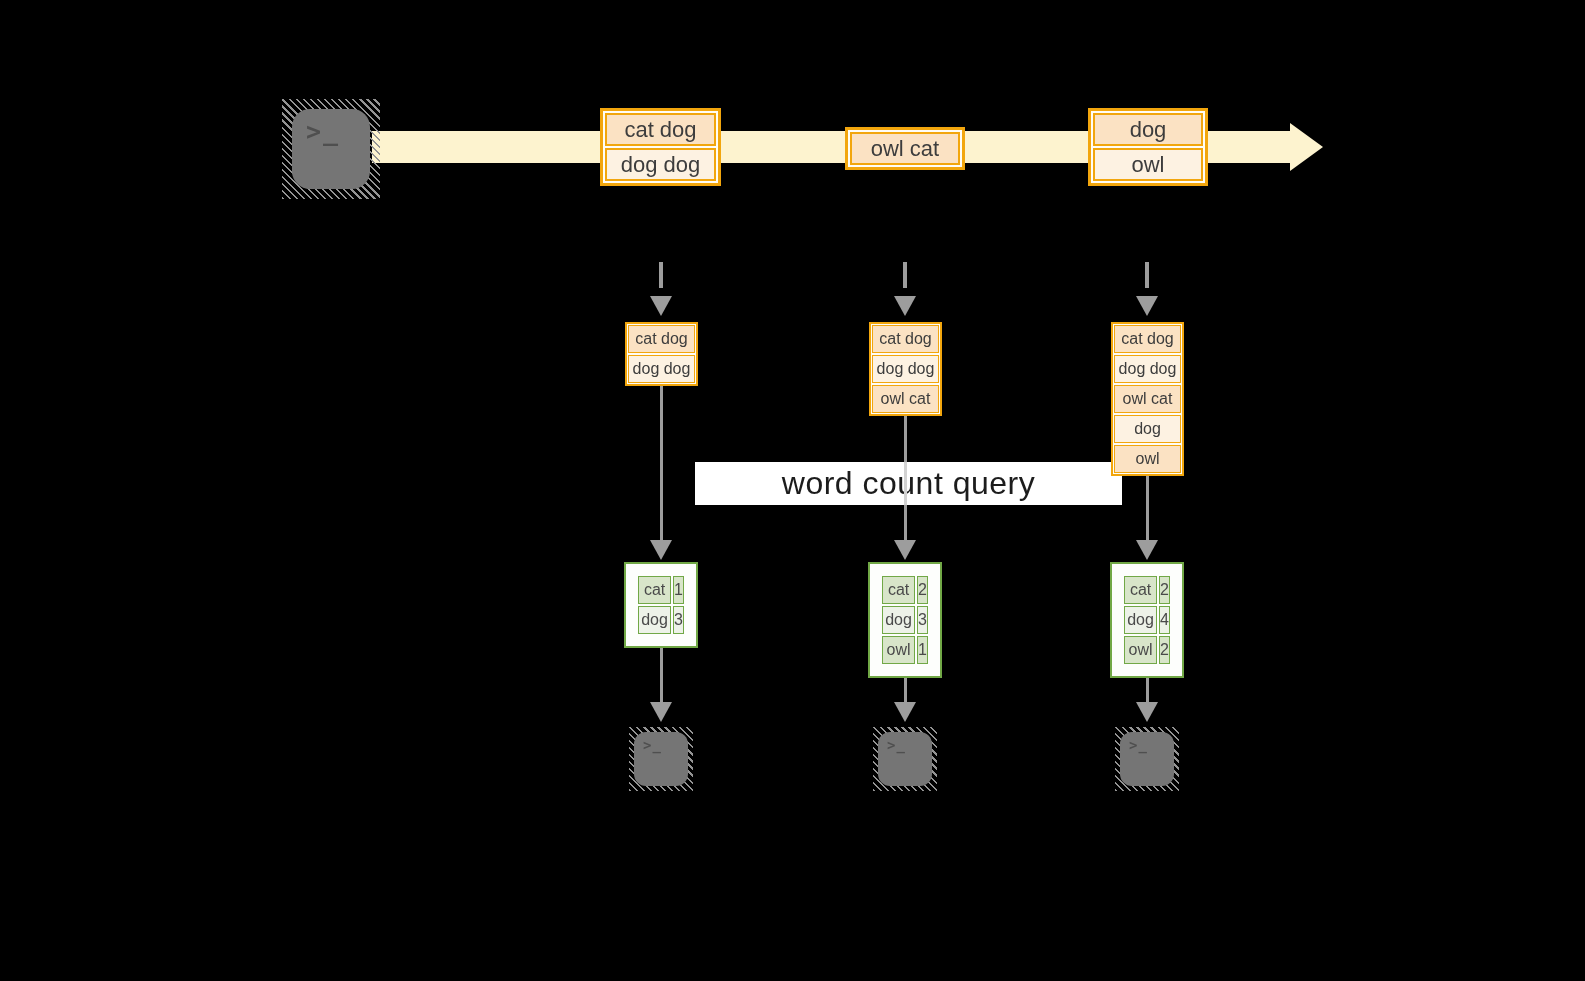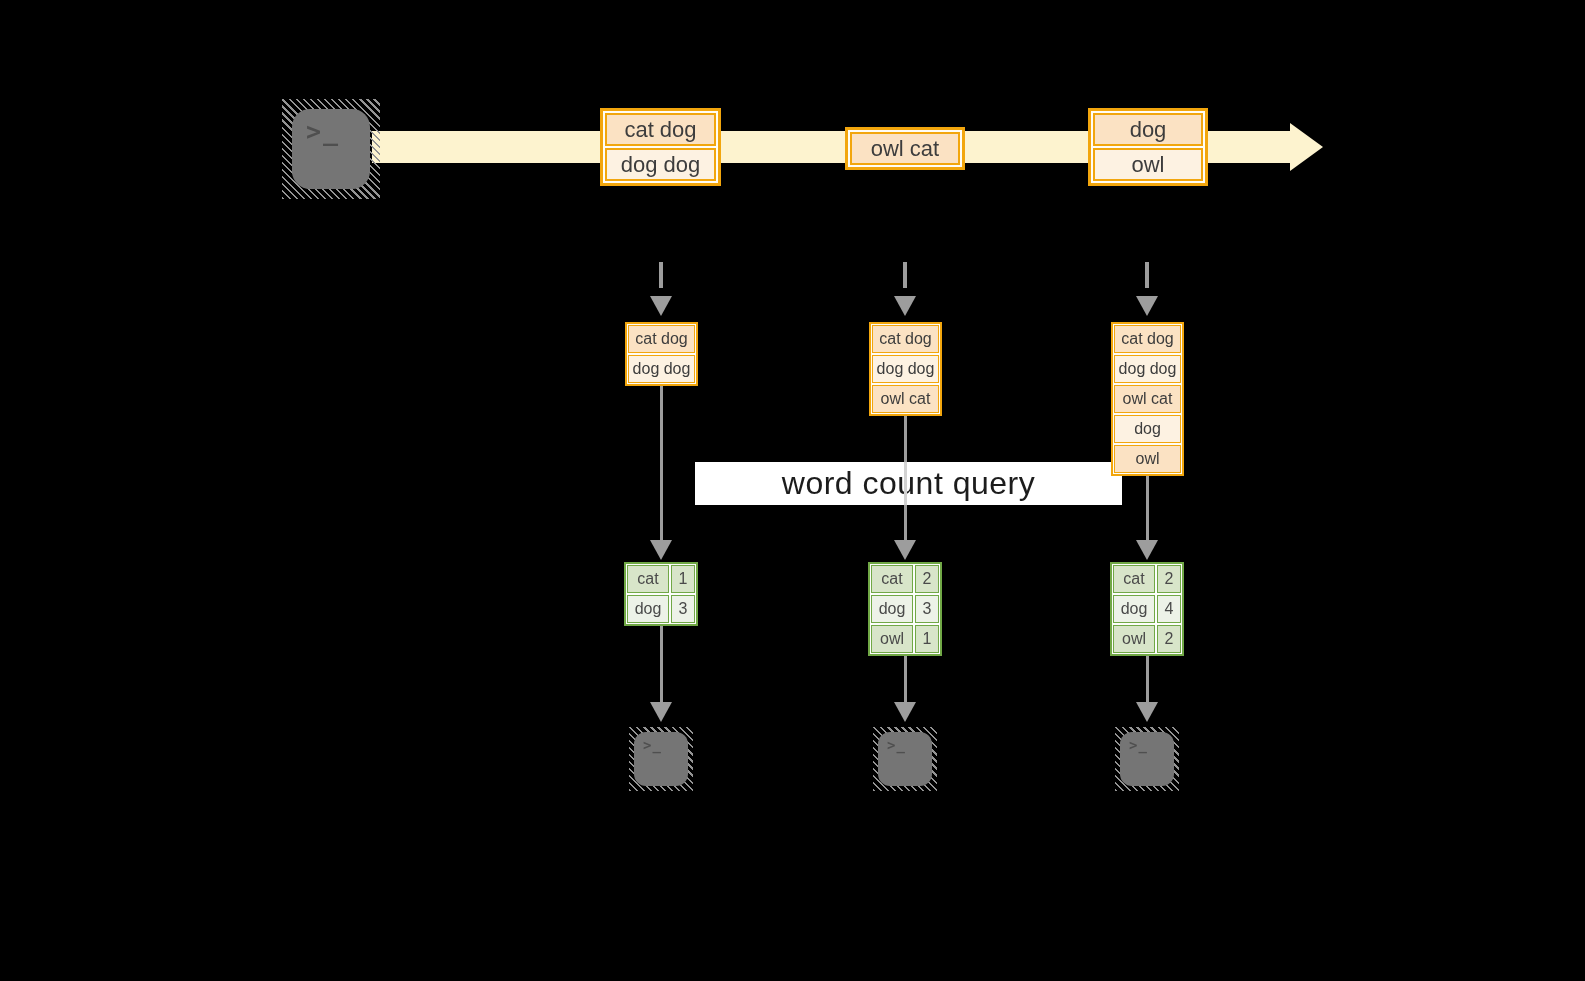--- a/index.html
+++ b/index.html
@@ -51,21 +51,21 @@
   .ah{position:absolute;width:0;height:0;z-index:2;
     border-left:11px solid transparent;border-right:11px solid transparent;
     border-top:20px solid var(--gray-arrow);}
   .line-over-label{position:absolute;width:3px;background:#d2d2d2;z-index:2;}
   
   .qlabel{position:absolute;left:695px;top:462px;width:427px;height:43px;background:#fff;z-index:1;
     display:flex;align-items:center;justify-content:center;}
   .qlabel span{font-size:32px;font-weight:300;color:#1c1c1c;letter-spacing:0.5px;}
   
   .rtable{position:absolute;z-index:3;border:2px solid var(--green-border);background:#fdfefc;
-    padding:1px;display:flex;flex-direction:column;gap:2px;box-sizing:border-box;width:74px;}
+    padding:12px;display:flex;flex-direction:column;gap:2px;box-sizing:border-box;width:74px;}
   .rrow{display:flex;gap:2px;}
   .rcell{border:1px solid var(--green-border);height:26px;color:#4a4a4a;font-size:16px;
     display:flex;align-items:center;justify-content:center;}
   .rrow.dark .rcell{background:var(--green-dark);}
   .rrow.light .rcell{background:var(--green-light);}
   .rcell.word{width:40px;}
   .rcell.count{flex:1;}
 </style>
 </head>
 <body>

